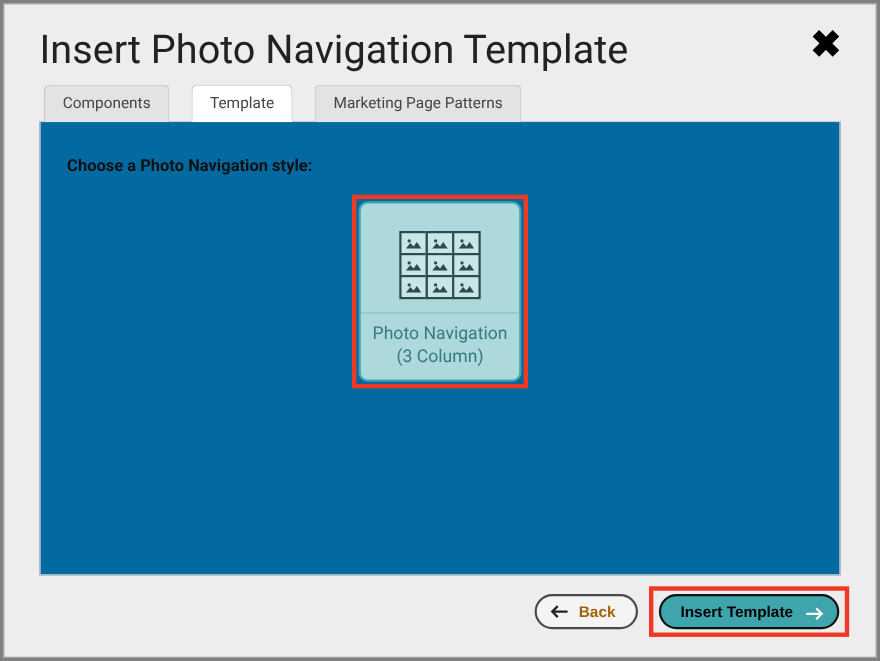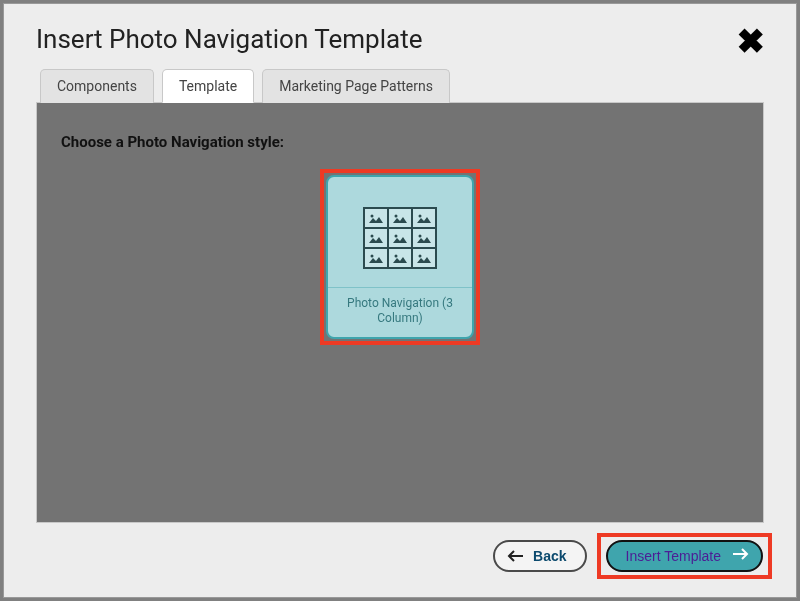--- a/index.html
+++ b/index.html
@@ -23,21 +23,21 @@
       display: flex;
       flex-direction: column;
     }
     .dialog-header {
       display: flex;
       justify-content: space-between;
       align-items: flex-start;
       padding: 20px 27px 10px 32px;
     }
     .dialog-title {
-      font-size: 26px;
+      font-size: 36px;
       font-weight: 400;
       color: #222;
     }
     .close-btn {
       font-size: 34px;
       font-weight: 700;
       color: #000;
       cursor: pointer;
       line-height: 1;
       padding: 0 4px;
@@ -51,29 +51,29 @@
     }
     .tab {
       padding: 8px 16px 8px 16px;
       font-size: 14px;
       color: #444;
       border: 1px solid #c8c8c8;
       border-bottom: none;
       border-top-left-radius: 5px;
       border-top-right-radius: 5px;
       background: #e3e3e3;
-      margin-right: 8px;
+      margin-right: 20px;
       cursor: pointer;
     }
     .tab.active {
       background: #fff;
       border-bottom: 1px solid #fff;
     }
     .content-panel {
-      background: #737373;
+      background: #0369a1;
       border: 1px solid #c8c8c8;
       margin: 0 32px 10px 32px;
       flex: 1;
       padding: 30px 24px 24px 24px;
       position: relative;
     }
     .instruction {
       font-size: 15px;
       font-weight: 700;
       color: #111;
@@ -123,59 +123,59 @@
     }
     .grid-cell svg {
       width: 16px;
       height: 12px;
     }
     .card-label {
       width: 100%;
       border-top: 1px solid #7fc2c8;
       padding: 8px 6px 10px 6px;
       text-align: center;
-      font-size: 12px;
+      font-size: 16px;
       color: #36797f;
       line-height: 1.3;
     }
     .footer {
       display: flex;
       justify-content: flex-end;
       align-items: center;
       padding: 0 24px 18px 0;
       gap: 10px;
     }
     .btn-back {
       display: inline-flex;
       align-items: center;
       gap: 8px;
       background: #f4f4f4;
       border: 2px solid #4a4a4a;
       border-radius: 18px;
       padding: 6px 18px 6px 12px;
       font-size: 14px;
       font-weight: 600;
-      color: #0c4a6e;
+      color: #a16207;
       cursor: pointer;
     }
     .btn-insert-wrap {
       border: 4px solid #ee3a24;
       padding: 3px 5px;
     }
     .btn-insert {
       display: inline-flex;
-      align-items: flex-start;
+      align-items: flex-end;
       gap: 10px;
       background: #3fa5ad;
       border: 2px solid #111;
       border-radius: 18px;
       padding: 6px 12px 6px 18px;
       font-size: 14px;
-      font-weight: 400;
-      color: #4c1d95;
+      font-weight: 700;
+      color: #000000;
       cursor: pointer;
     }
     .arrow-left, .arrow-right {
       display: inline-flex;
       align-items: center;
     }
   </style>
 </head>
 <body>
 

